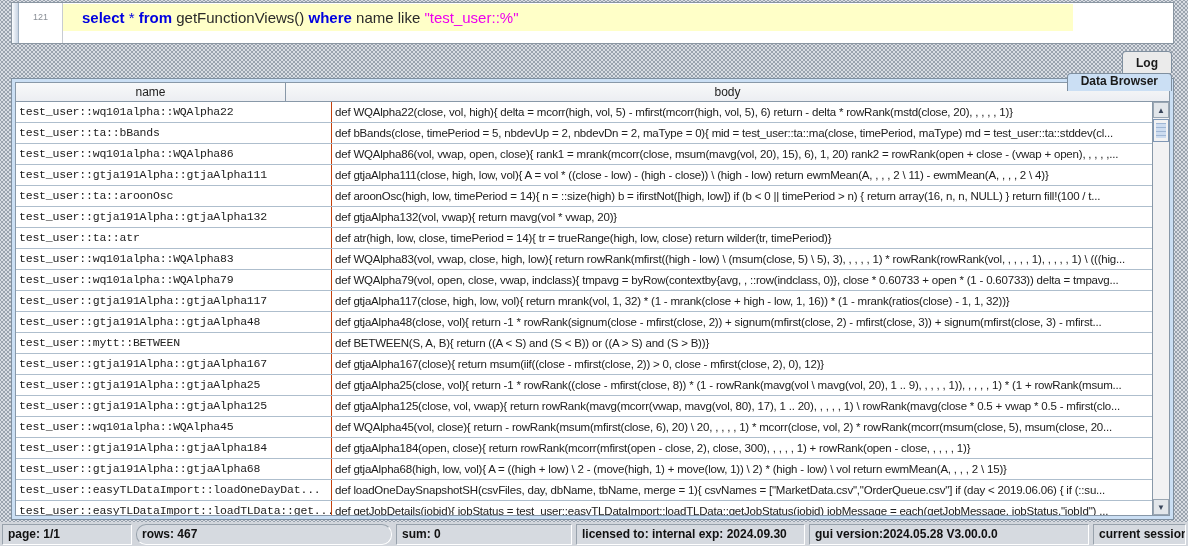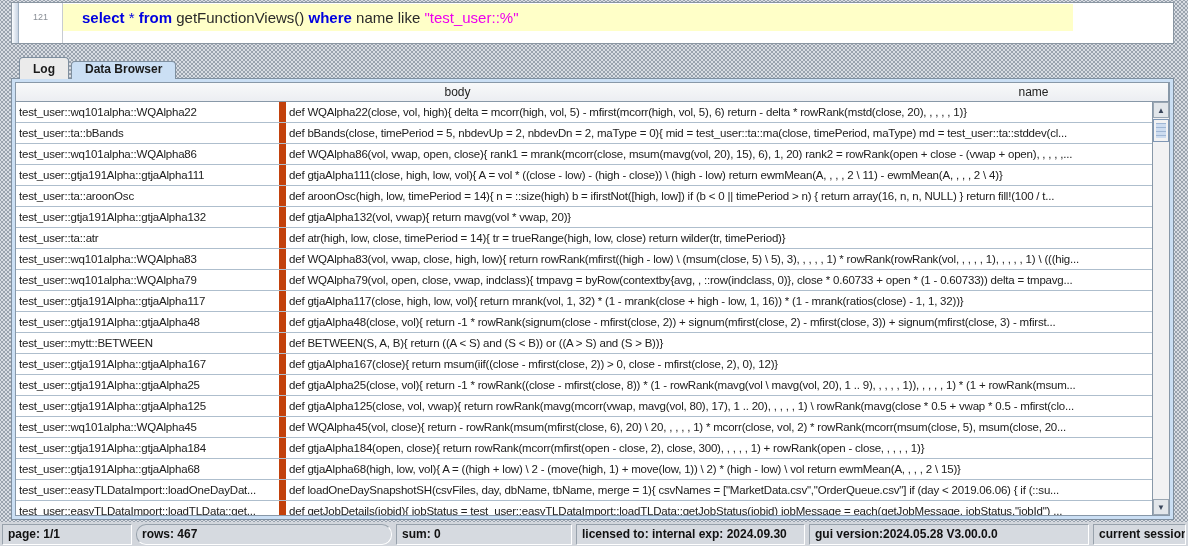--- a/index.html
+++ b/index.html
@@ -19,41 +19,41 @@
   .current-line{position:absolute;left:0;top:1px;height:27px;width:1010px;background:#ffffc8;
     display:flex;align-items:center;padding-left:19px;box-sizing:border-box;
     font-size:15px;color:#2a2a2a;white-space:nowrap;overflow:hidden;}
   .seg-kw{color:#0000e0;font-weight:bold;}
   .seg-star{color:#0000e0;}
   .seg-plain{color:#2a2a2a;}
   .seg-str{color:#ee00ee;}
 
   
   .main-panel{position:absolute;left:11px;top:50px;width:1163px;height:470px;}
-  .tab-bar{height:28px;display:flex;align-items:flex-end;padding-left:8px;position:relative;z-index:2;}
+  .tab-bar{height:28px;display:flex;align-items:flex-end;padding-left:8px;position:relative;z-index:2;flex-direction:column;}
   .tab{border:1px solid #7f8f9f;border-bottom:none;border-radius:4px 4px 0 0;
     padding:4px 13px 3px 13px;font-size:12px;font-weight:bold;color:#1a1a1a;
     background:#ebebeb;margin-right:2px;margin-bottom:0;position:relative;top:1px;}
   .tab.selected{background:#cbdff4;padding-top:0;z-index:3;}
   .tab-content{position:absolute;left:0;right:0;top:28px;bottom:0;background:#cbdff4;
     border:1px solid #7f8f9f;box-sizing:border-box;padding:3px;z-index:1;}
   .table-container{position:relative;width:100%;height:100%;background:#ffffff;
     border:1px solid #8898a8;box-sizing:border-box;overflow:hidden;}
 
   
   .thead{display:flex;height:19px;background:linear-gradient(#f8f9fa,#eceef2);
     border-bottom:1px solid #8898a8;box-sizing:border-box;font-size:12px;color:#222;}
   .th{display:flex;align-items:center;justify-content:center;box-sizing:border-box;}
   .th.name{width:270px;border-right:1px solid #8898a8;}
   .th.body{flex:1;}
   .tbody{position:absolute;left:0;right:17px;top:19px;bottom:0;overflow:hidden;}
   .trow{display:flex;height:21px;box-sizing:border-box;border-bottom:1px solid #aebecd;background:#fff;}
   .cell{box-sizing:border-box;font-size:11.5px;letter-spacing:-0.2px;color:#202020;
     line-height:20px;white-space:nowrap;overflow:hidden;padding:0 3px;}
-  .cell.name{width:270px;border-right:7px solid #c2410c;}
+  .cell.name{width:316px;border-right:1px solid #c2410c;font-family:Liberation Mono, monospace;}
   .cell.body{flex:1;}
 
   
   .vscroll{position:absolute;right:0;top:19px;bottom:0;width:17px;background:#f2f2f3;
     border-left:1px solid #8898a8;box-sizing:border-box;}
   .sbtn{position:absolute;left:0;width:16px;height:16px;background:#e2e6ea;
     border:1px solid #9aa6b2;box-sizing:border-box;display:flex;align-items:center;justify-content:center;
     font-size:8px;color:#39455a;}
   .sbtn.up{top:0;}
   .sbtn.down{bottom:0;}
@@ -93,22 +93,22 @@
   </div>
 
   <div class="main-panel">
     <div class="tab-bar">
         <div class="tab">Log</div>
         <div class="tab selected">Data Browser</div>
       </div>
     <div class="tab-content">
       <div class="table-container">
         <div class="thead">
+          <div class="th name">name</div>
           <div class="th body">body</div>
-          <div class="th name">name</div>
         </div>
         <div class="tbody">
             <div class="trow">
               <div class="cell name">test_user::wq101alpha::WQAlpha22</div>
               <div class="cell body">def WQAlpha22(close, vol, high){  delta = mcorr(high, vol, 5) - mfirst(mcorr(high, vol, 5), 6)  return - delta * rowRank(mstd(close, 20), , , , , 1)}</div>
             </div>
             <div class="trow">
               <div class="cell name">test_user::ta::bBands</div>
               <div class="cell body">def bBands(close, timePeriod = 5, nbdevUp = 2, nbdevDn = 2, maType = 0){  mid = test_user::ta::ma(close, timePeriod, maType)  md = test_user::ta::stddev(cl...</div>
             </div>

